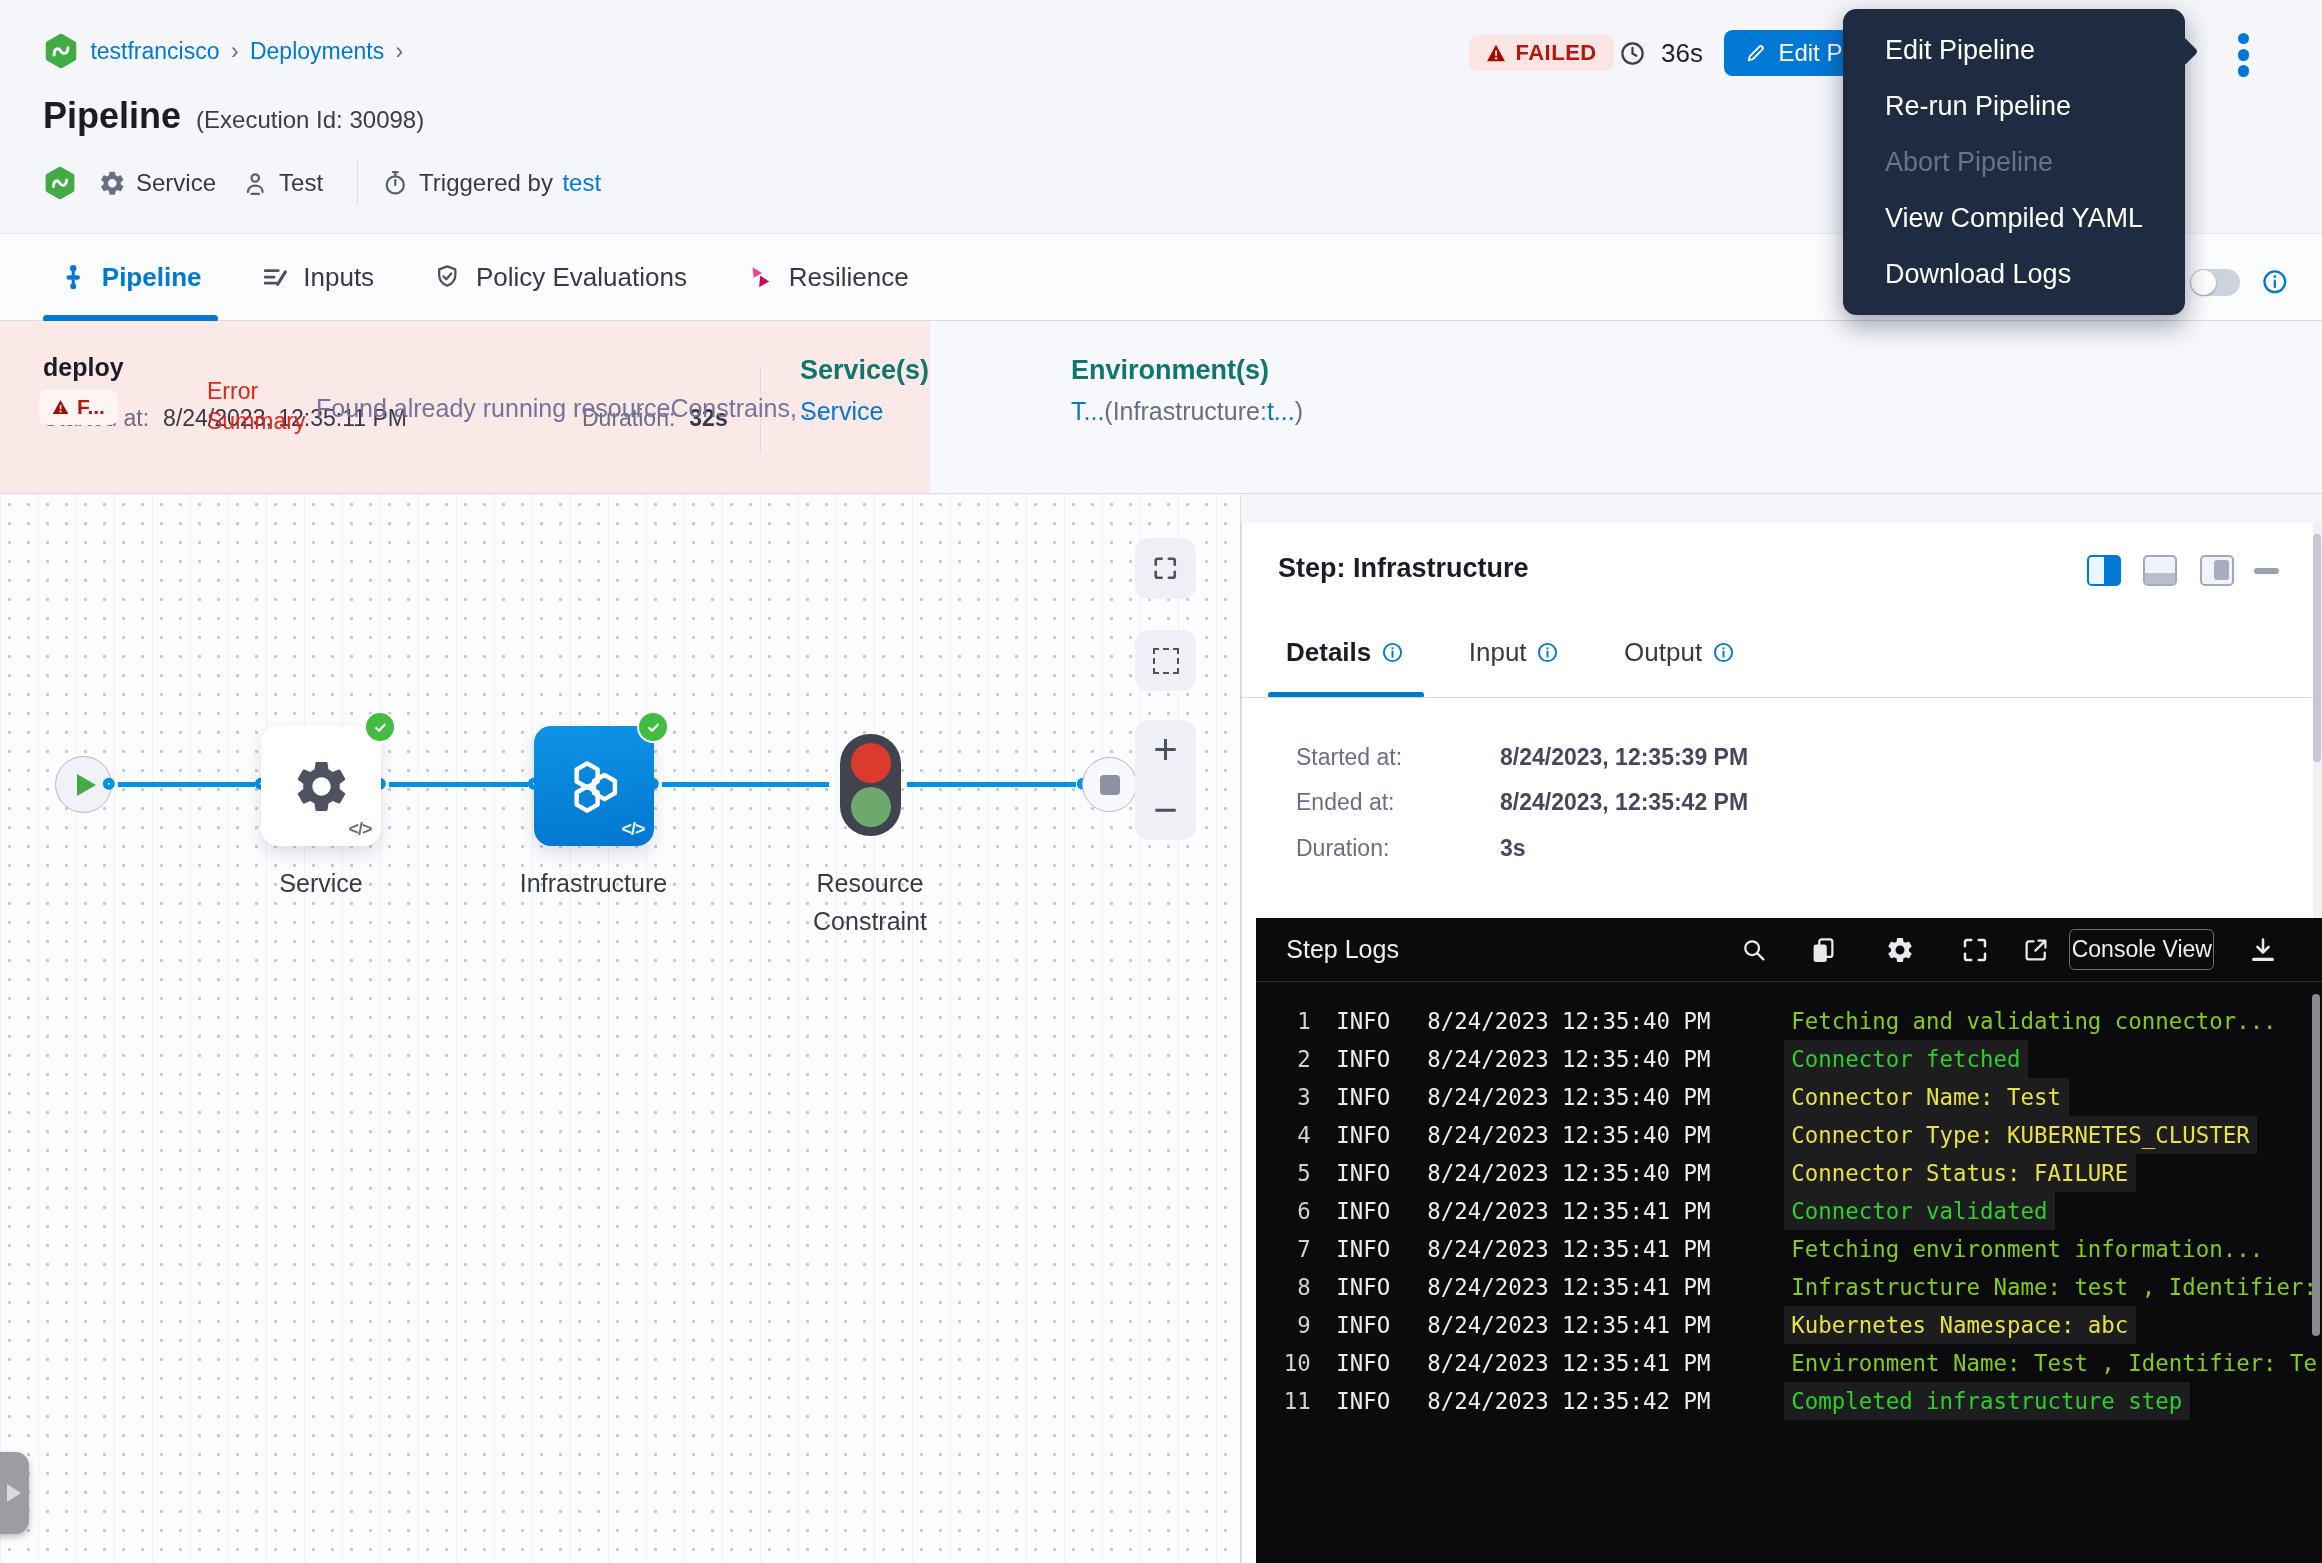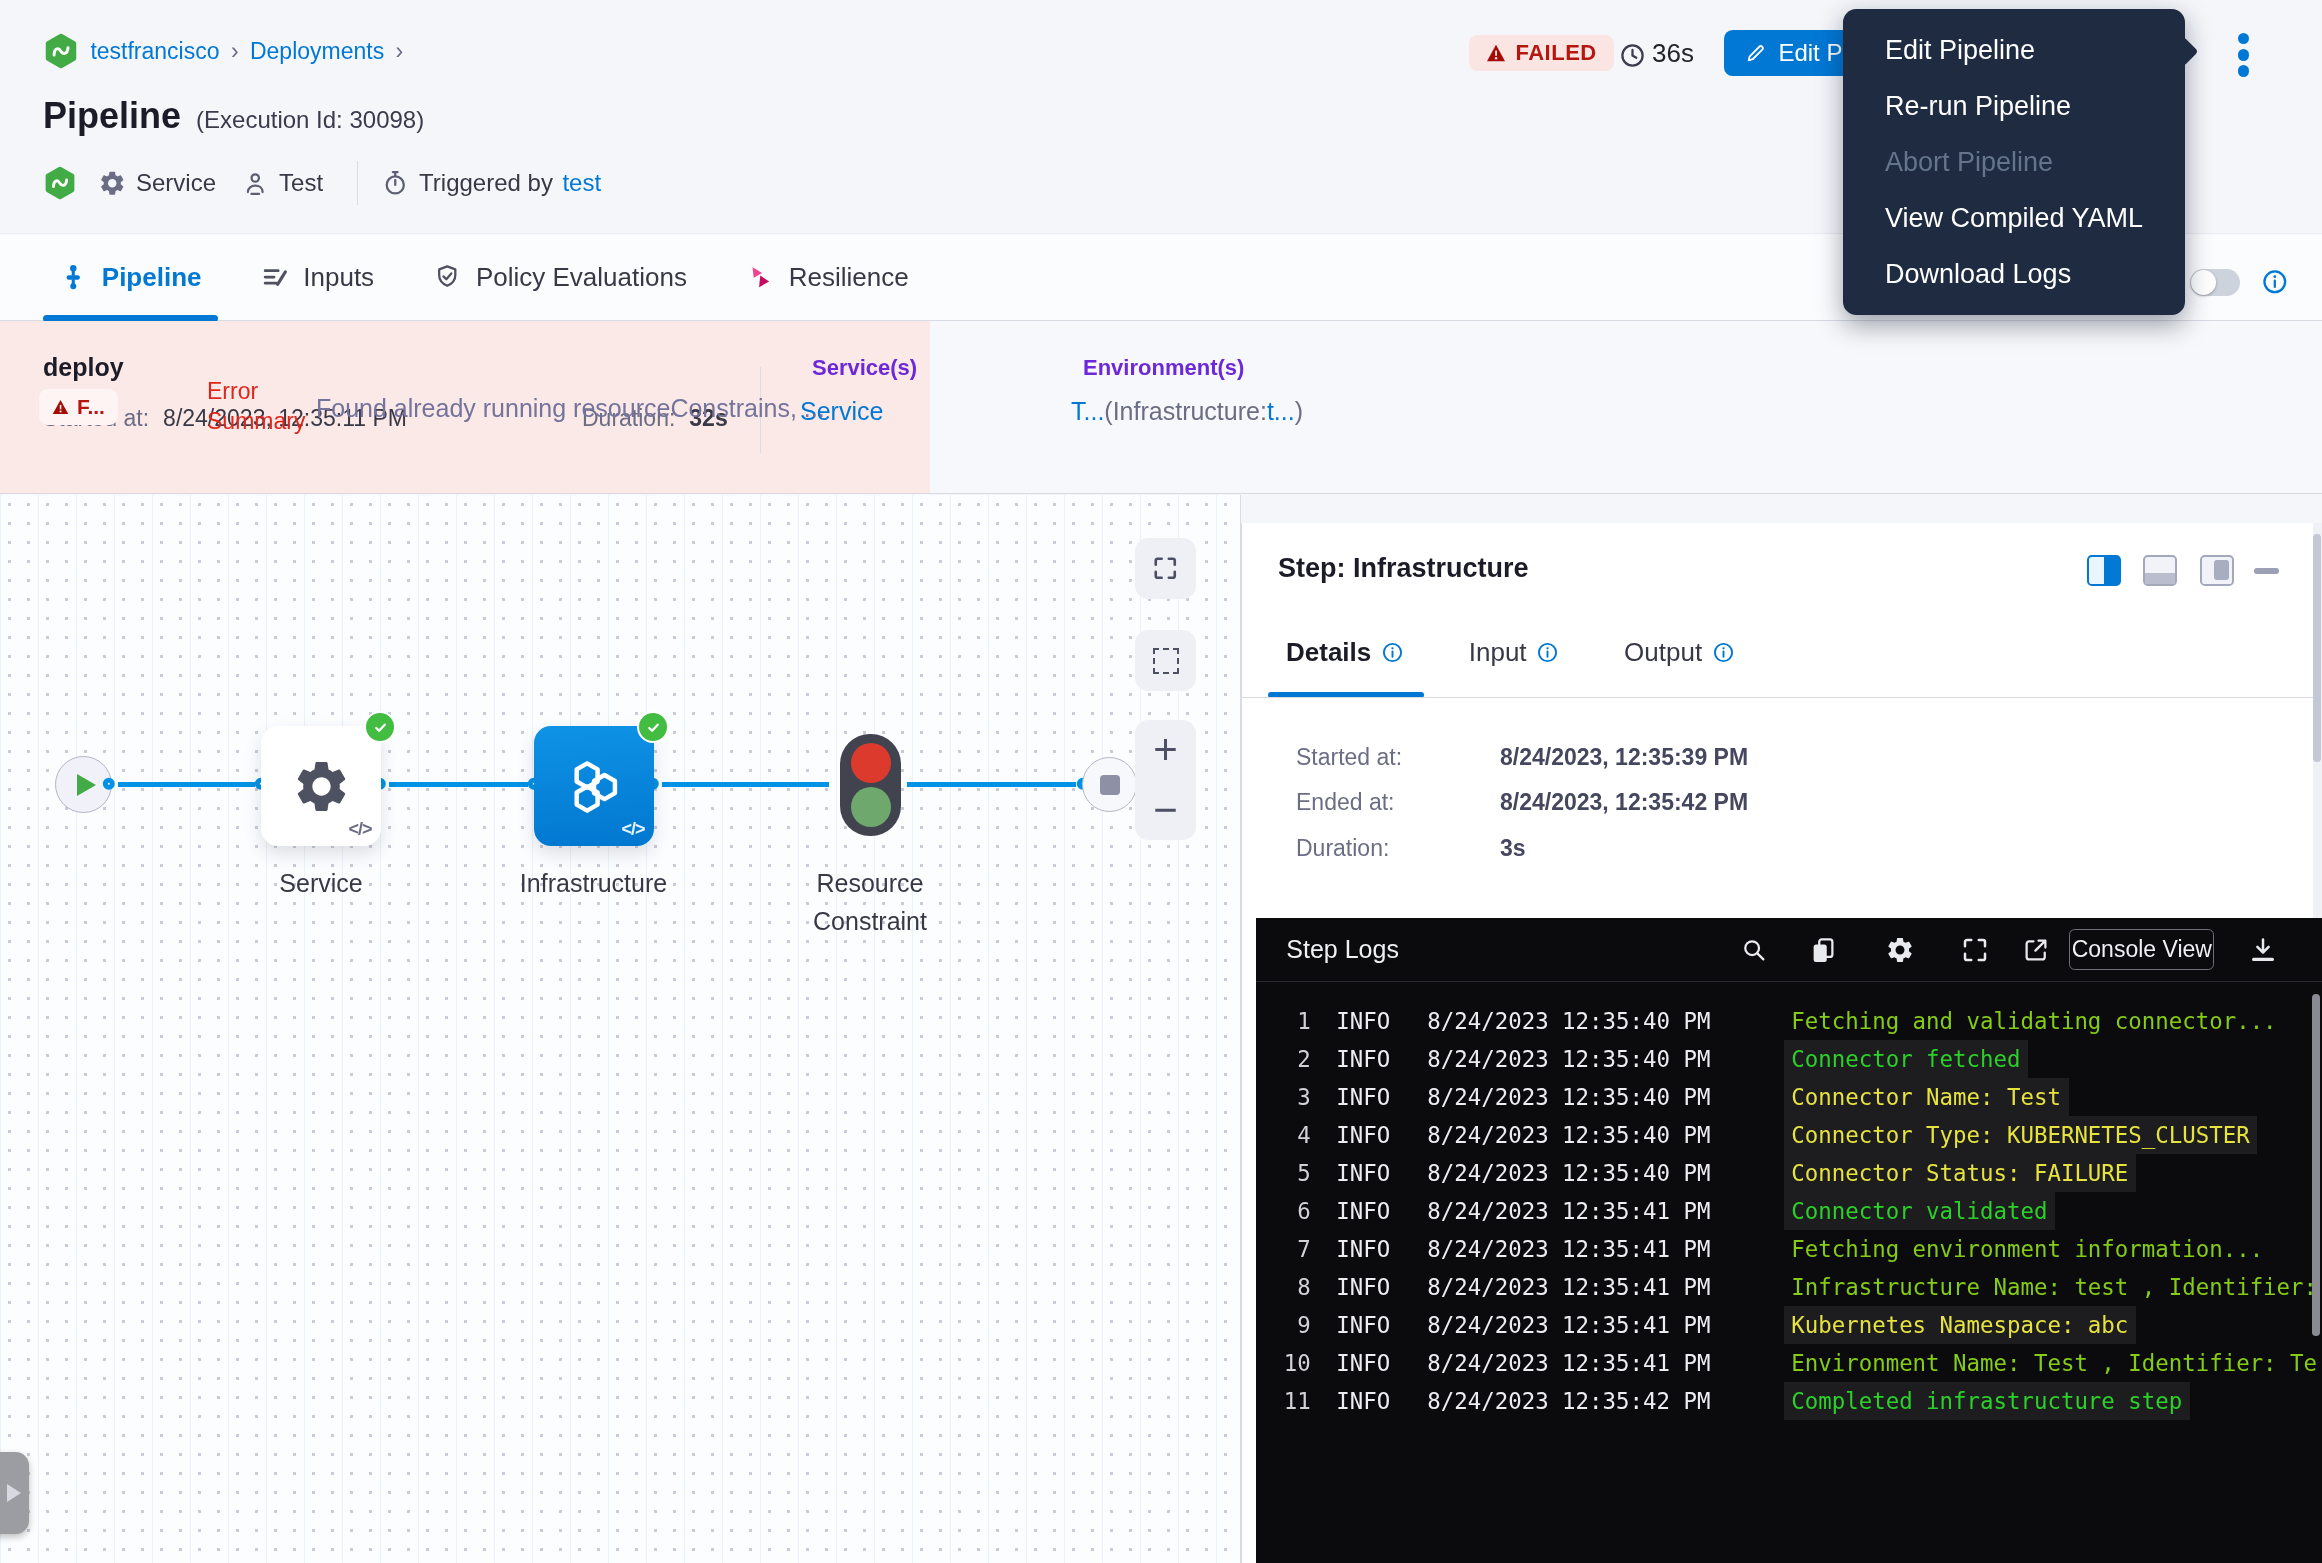--- a/index.html
+++ b/index.html
@@ -15,21 +15,21 @@
   .title-row { left:43px; top:95px; display:flex; align-items:baseline; gap:15px; }
   .page-title { font-size:36px; font-weight:bold; color:#1b1c28; }
   .exec-id { font-size:24px; color:#3a3b4d; }
   .meta-row { left:43px; top:160px; height:46px; display:flex; align-items:center; font-size:24px; color:#383946; }
   .meta-row .lbl { margin:0 0 0 9.5px; }
   .vdiv { width:1px; height:44px; background:#d9dbe6; margin:0 23px 0 34px; }
   .blue-text { color:#0278d5; }
 
   .failed-badge { left:1469px; top:35px; height:36px; padding:0 17px; background:#fbe5e3; border-radius:8.6px;
     display:flex; align-items:center; gap:9.5px; font-size:22px; font-weight:bold; color:#b41710; letter-spacing:0.5px; }
-  .dur-wrap { left:1619px; top:38px; display:flex; align-items:flex-end; gap:6px; font-size:26px; color:#22222a; }
+  .dur-wrap { left:1619px; top:38px; display:flex; align-items:center; gap:15px; font-size:26px; color:#22222a; }
   .edit-btn { left:1724px; top:29.5px; width:199px; height:46px; background:#0278d5; border:none; border-radius:8.6px;
     color:#fff; font-size:24px; display:flex; align-items:center; justify-content:flex-start; padding-left:21px; gap:11.4px;
     font-family:inherit; overflow:hidden; white-space:nowrap; }
   .kebab { left:2238px; top:33px; display:flex; flex-direction:column; gap:4.8px; cursor:pointer; }
   .kebab i { width:11.4px; height:11.4px; border-radius:50%; background:#0278d5; display:block; }
 
   
   .menu { left:1843px; top:8.6px; width:342px; background:#1e2b40; border-radius:13.3px; padding:13.3px 0;
     box-shadow:0 9.5px 27px rgba(10,20,40,.4); z-index:60; }
   .menu .notch { position:absolute; right:-8.6px; top:32px; width:21px; height:21px; background:#1e2b40; transform:rotate(45deg); border-radius:3.8px; }
@@ -45,21 +45,21 @@
   .toggle { left:2190px; top:35px; width:50px; height:27px; border-radius:13.3px; background:#cdd3dd; cursor:pointer; }
   .toggle .knob { position:absolute; left:1px; top:1px; width:25px; height:25px; border-radius:50%; background:#fff; box-shadow:0 1px 2.9px rgba(0,0,0,.3); }
 
   
   .stagebar { left:0; top:321px; width:2323px; height:173px; background:#f7f8fb; border-bottom:1px solid #d8dbe4; }
   .stage-name { left:43px; top:32px; font-size:25px; font-weight:bold; color:#1c1c28; }
   .stage-meta { left:43px; top:84px; font-size:23px; color:#6b6d85; }
   .stage-meta b { color:#383946; font-weight:normal; }
   .stage-duration { left:582px; top:84px; font-size:23px; color:#6b6d85; }
   .stage-vdiv { left:760px; top:46px; width:1px; height:86px; background:#d9dbe6; }
-  .svc-col { top:34px; font-size:22px; font-weight:bold; color:#6d28d9;margin-left:12px; }
+  .svc-col { top:34px; font-size:27px; font-weight:bold; color:#0f766e; }
   .svc-val { top:76px; font-size:25px; color:#0278d5; }
   .env-gray { color:#6b6d85; }
   .error-zone { left:1392px; top:0; width:930px; height:172px; background:#fbe9e7; }
   .err-badge { position:absolute; left:39px; top:68px; height:36px; padding:0 13.3px; background:#fdf4f3; border-radius:8.6px;
     display:flex; align-items:center; gap:7.6px; font-size:21px; font-weight:bold; color:#b41710; }
   .err-label { position:absolute; left:207px; top:55px; font-size:23px; line-height:30px; color:#e0261c; width:105px; }
   .err-msg { position:absolute; left:316px; top:73px; font-size:25px; color:#73739c; white-space:nowrap; }
 
   
   .canvas { left:0; top:495px; width:1241px; height:1069px; background-color:#fcfdff; border-right:1px solid #d8dbe4; overflow:hidden;

